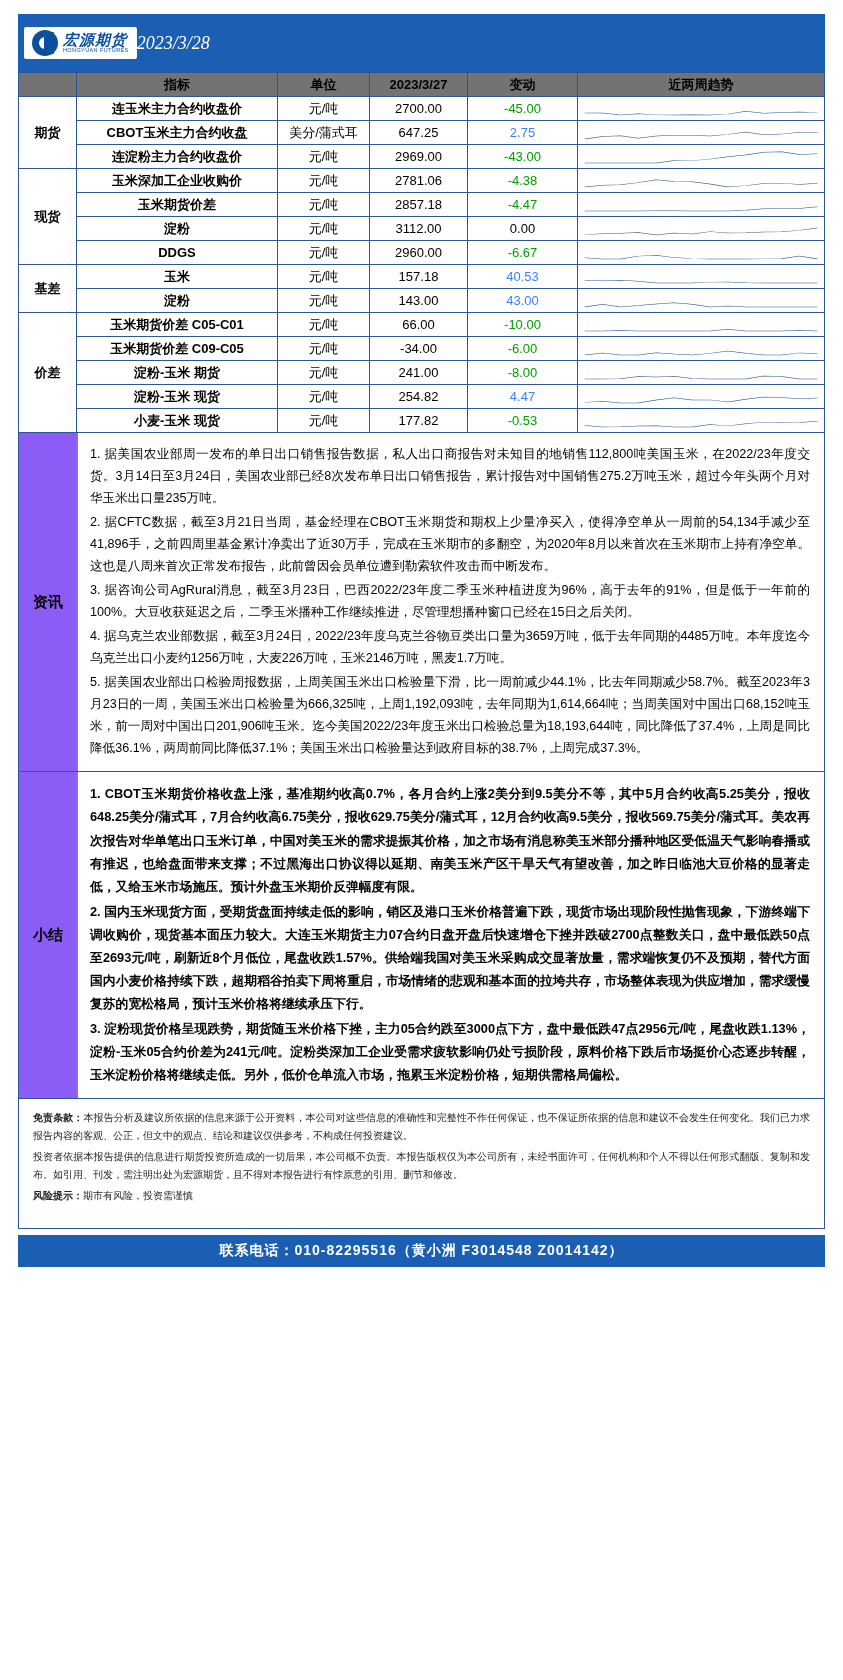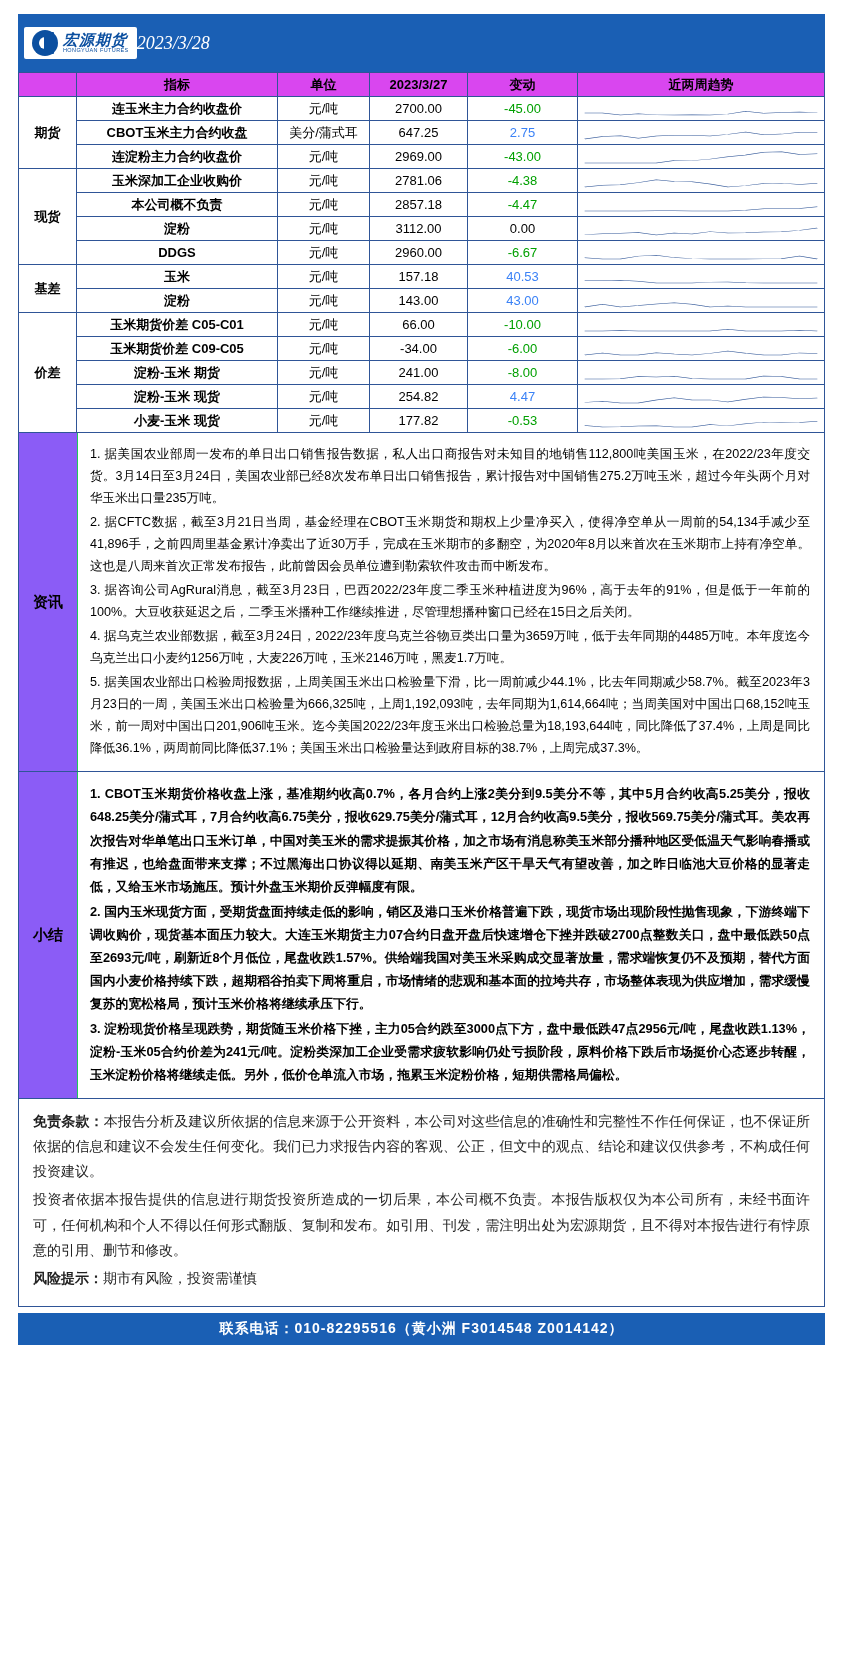--- a/index.html
+++ b/index.html
@@ -12,41 +12,41 @@
   .logo-mark:after{content:"";position:absolute;left:7px;top:7px;width:12px;height:12px;border-radius:50%;background:#fff;}
   .logo-mark:before{content:"";position:absolute;left:12px;top:2px;width:10px;height:22px;background:#0b4fa0;z-index:2;border-radius:1px;}
   .logo-txt{line-height:1.05;}
   .logo-cn{font-size:15px;font-weight:bold;color:#0b4fa0;letter-spacing:1px;font-style:italic;}
   .logo-en{font-size:5.5px;color:#0b4fa0;letter-spacing:.4px;}
   .header-title{flex:1;text-align:center;color:#fff;font-size:21px;font-weight:bold;letter-spacing:2px;}
   .header-date{color:#fff;font-size:18px;font-style:italic;padding-right:14px;font-family:"Liberation Serif",serif;}
   
   table.main{width:100%;border-collapse:collapse;table-layout:fixed;}
   table.main td,table.main th{border:1px solid #2f5597;font-size:13px;padding:1px 2px;text-align:center;height:21px;}
-  table.main th{font-weight:bold;background:#d946ef;}
+  table.main th{font-weight:bold;background:#737373;}
   .col-cat{width:58px;font-weight:bold;font-size:14px;}
   .col-name{width:201px;font-weight:bold;}
   .col-unit{width:92px;}
   .col-val{width:98px;}
   .col-chg{width:110px;}
   .col-tr{width:auto;}
   .neg{color:#00a000;}
   .pos{color:#3b82f6;}
   .zero{color:#000;}
   .spark{display:block;width:100%;height:20px;}
   .thickbot td{border-bottom:2px solid #2f5597;}
   .hdr-row th{border-top:2px solid #2f5597;border-bottom:2px solid #2f5597;}
   
   .blockwrap{display:flex;border:1px solid #2f5597;border-top:none;}
   .bcat{width:58px;flex:none;display:flex;align-items:center;justify-content:center;font-weight:bold;font-size:15px;border-right:1px solid #22c55e;background:#8b5cf6;}
   .btext{flex:1;padding:10px 14px 10px 12px;font-size:12.6px;line-height:1.75;text-align:justify;}
   .btext p{margin:0 0 2px 0;text-indent:0;}
   .btext.bold p{font-weight:bold;font-size:12.8px;line-height:1.8;}
   
-  .disc{border:1px solid #2f5597;border-top:none;padding:10px 14px 12px 14px;font-size:14px;line-height:1.8;color:#222;text-align:justify;}
+  .disc{border:1px solid #2f5597;border-top:none;padding:10px 14px 20px 14px;font-size:10px;line-height:1.8;color:#222;text-align:justify;}
   .disc .t{font-weight:bold;}
   .disc p{margin:0 0 3px 0;}
   .footer{background:#1a5fb4;color:#fff;text-align:center;font-size:14px;font-weight:bold;padding:7px 0;margin-top:6px;letter-spacing:1px;}
 </style>
 </head>
 <body>
 
 <div class="page">
 
   <div class="header">
@@ -120,21 +120,21 @@
           <td class="col-unit">元/吨</td>
           <td class="col-val">2781.06</td>
           <td class="col-chg neg">-4.38</td>
           <td>
             <svg class="spark" viewBox="0 0 156 60" preserveAspectRatio="none">
               <polyline fill="none" stroke="#2f5597" stroke-width="1.4" points="3.0,48.0 14.5,42.7 26.1,41.0 37.6,34.8 49.2,26.2 60.7,31.2 72.2,32.5 83.8,39.1 95.3,47.7 106.8,43.9 118.4,37.7 129.9,36.4 141.5,40.6 153.0,36.9"></polyline>
             </svg>
           </td>
         </tr>
         <tr>
-          <td class="col-name">本公司概不负责</td>
+          <td class="col-name">玉米期货价差</td>
           <td class="col-unit">元/吨</td>
           <td class="col-val">2857.18</td>
           <td class="col-chg neg">-4.47</td>
           <td>
             <svg class="spark" viewBox="0 0 156 60" preserveAspectRatio="none">
               <polyline fill="none" stroke="#2f5597" stroke-width="1.4" points="3.0,48.0 14.5,48.0 26.1,48.0 37.6,48.0 49.2,47.4 60.7,47.1 72.2,48.0 83.8,47.8 95.3,48.0 106.8,45.8 118.4,41.4 129.9,40.5 141.5,40.6 153.0,35.1"></polyline>
             </svg>
           </td>
         </tr>
         <tr>

